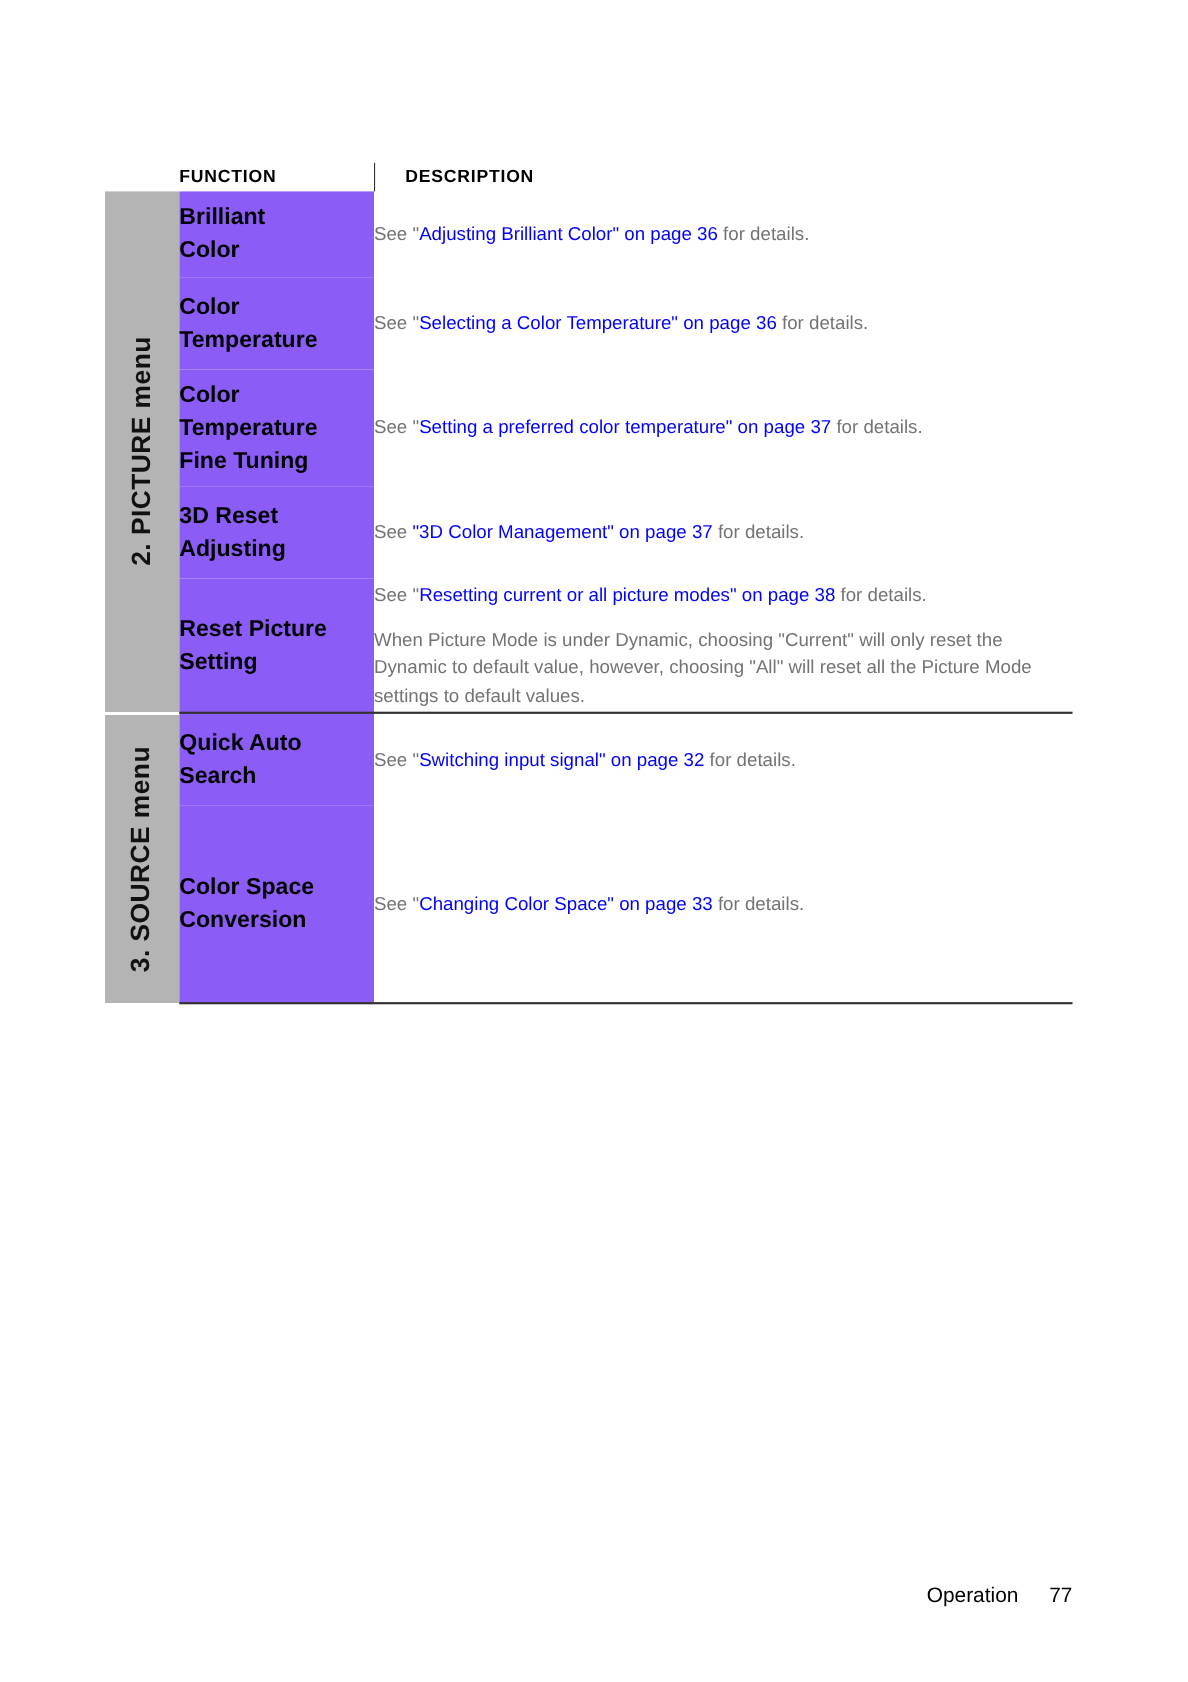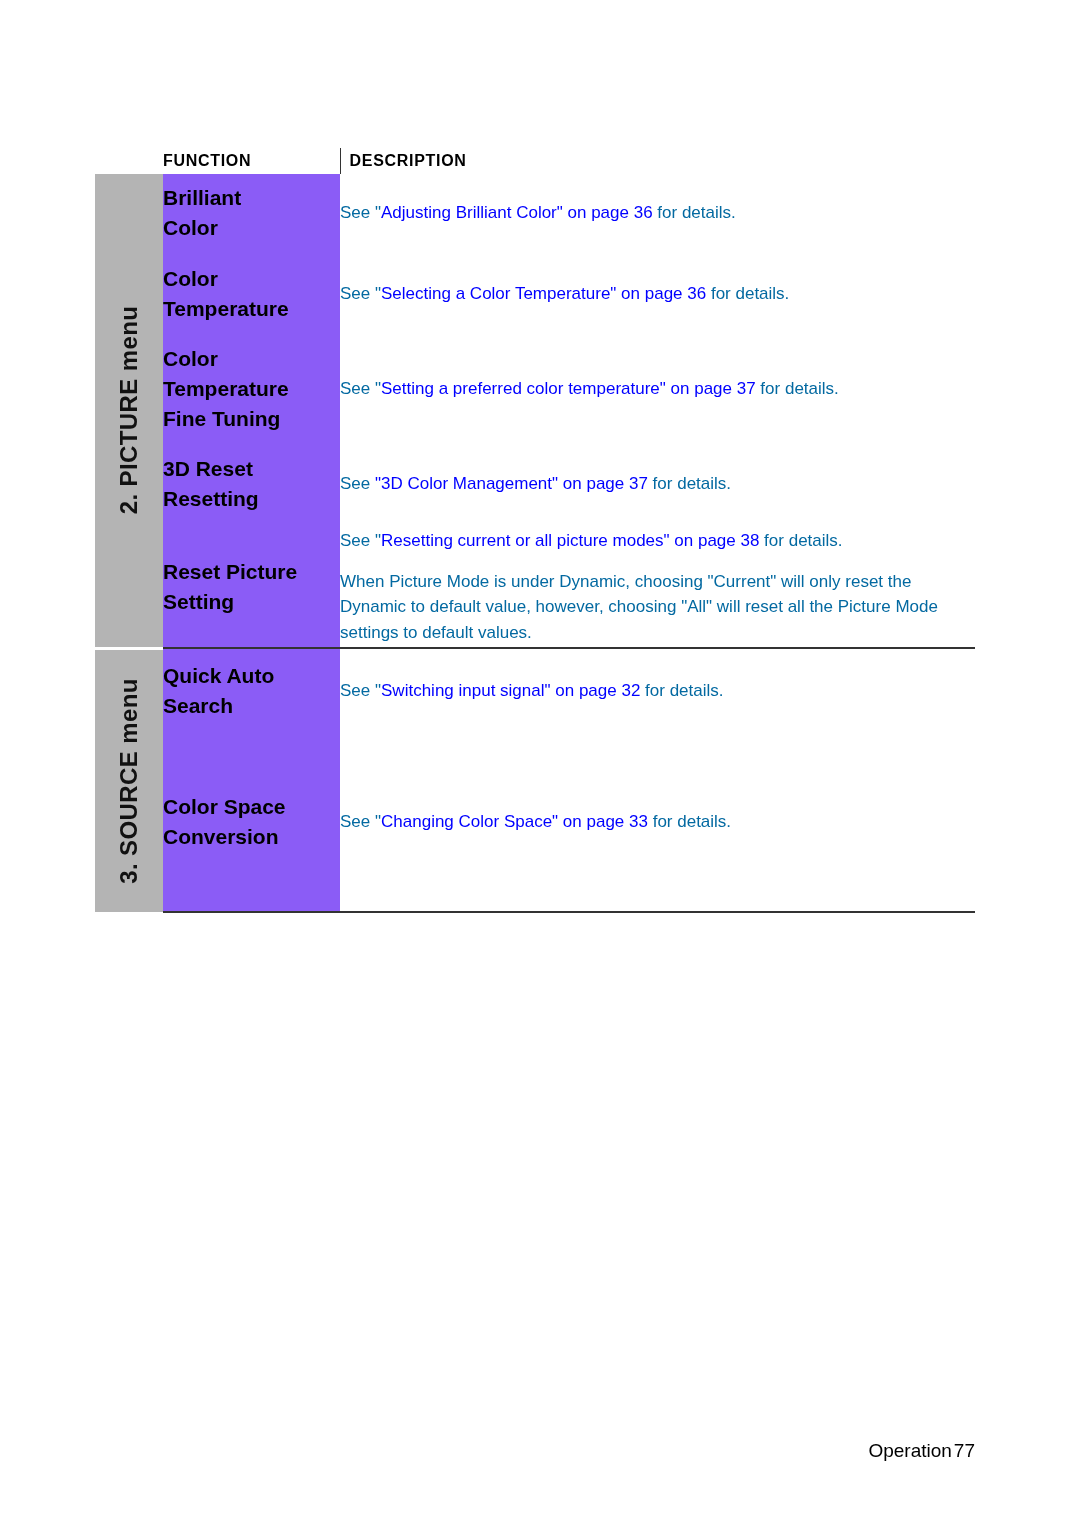--- a/index.html
+++ b/index.html
@@ -61,21 +61,21 @@
     font-weight: bold;
     font-size: 16px;
     letter-spacing: 0.7px;
     padding: 9px 0 11px 12px;
     height: 26px;
     vertical-align: middle;
     background: #ffffff;
   }
   .hdr-cell.desc {
     border-left: 1.6px solid #333333;
-    padding-left: 9px;
+    padding-left: 28px;
   }
 
   
   .side-cell {
     background: #b4b4b4;
     padding: 0;
     position: relative;
     text-align: center;
   }
   .side-cell.grp-gap-top { border-top: 3px solid #ffffff; }
@@ -121,33 +121,33 @@
   tr.last-row .desc-cell { border-bottom: 2.5px solid #333333; }
 
   
   tr.grp-start .func-cell,
   tr.grp-start .desc-cell { border-top: 2.2px solid #333333; }
 
   .desc-line { margin: 0; }
   .desc-line + .desc-line { margin-top: 15px; }
 
   .lnk { color: #0000ff; }
-  .q { color: #0369a1; }
+  .q { color: #737373; }
 
   
   .footer {
     position: absolute;
     left: 0;
     top: 1440px;
     width: 975px;
     text-align: right;
     font-size: 19px;
     color: #000000;
   }
-  .footer .fnum { margin-left: 2px; }
+  .footer .fnum { margin-left: 28px; }
 </style>
 </head>
 <body>
 
 <div class="page">
 
   <div class="table-wrap">
     <table class="menu-table">
       <colgroup>
         <col class="c-side">
@@ -179,21 +179,21 @@
               <div class="desc-line"><span class="q">See </span><span class="q">"</span><span class="lnk">Selecting a Color Temperature" on page 36</span><span class="q"> for details.</span></div>
             </td>
           </tr>
           <tr style="height: 106px;">
             <td class="func-cell"><span>Color</span><br><span>Temperature</span><br><span>Fine Tuning</span></td>
             <td class="desc-cell">
               <div class="desc-line"><span class="q">See </span><span class="q">"</span><span class="lnk">Setting a preferred color temperature" on page 37</span><span class="q"> for details.</span></div>
             </td>
           </tr>
           <tr style="height: 84px;">
-            <td class="func-cell"><span>3D Reset</span><br><span>Resetting</span></td>
+            <td class="func-cell"><span>3D Reset</span><br><span>Adjusting</span></td>
             <td class="desc-cell">
               <div class="desc-line"><span class="q">See </span><span class="lnk">"3D Color Management" on page 37</span><span class="q"> for details.</span></div>
             </td>
           </tr>
           <tr style="height: 122px;">
             <td class="func-cell"><span>Reset Picture</span><br><span>Setting</span></td>
             <td class="desc-cell">
               <div class="desc-line"><span class="q">See </span><span class="q">"</span><span class="lnk">Resetting current or all picture modes" on page 38</span><span class="q"> for details.</span></div>
               <div class="desc-line"><span class="q">When Picture Mode is under Dynamic, choosing "Current" will only reset the Dynamic to default value, however, choosing "All" will reset all the Picture Mode settings to default values.</span></div>
             </td>

